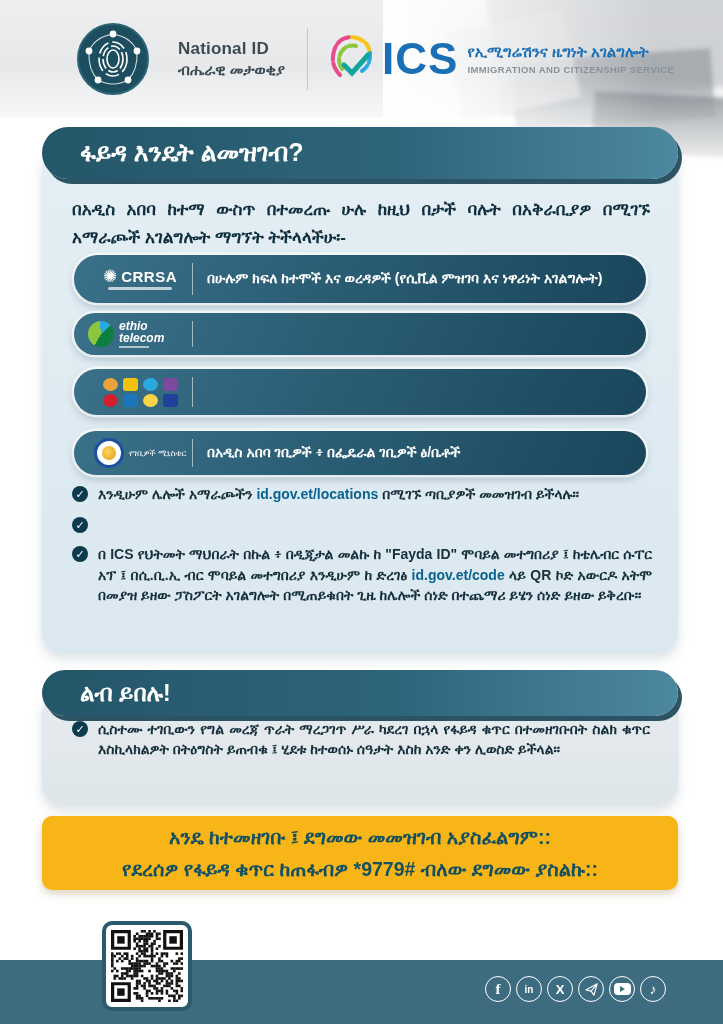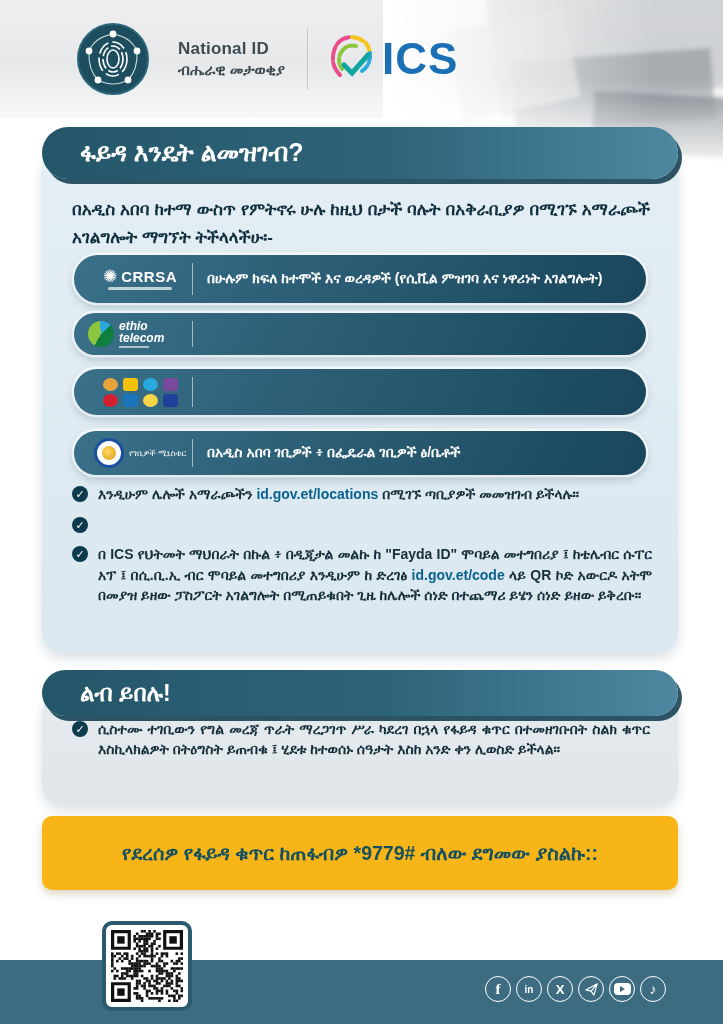--- a/index.html
+++ b/index.html
@@ -153,25 +153,29 @@
       <svg class="ics-print" viewBox="0 0 50 56">
         <g fill="none" stroke-linecap="round" stroke-width="4">
           <path d="M14 44 Q4 34 8 20 Q12 6 26 6" stroke="#e84c8b" stroke-dasharray="14 3"></path>
           <path d="M26 6 Q42 8 44 22" stroke="#f5c51c" stroke-dasharray="12 3"></path>
           <path d="M16 38 Q10 28 16 20 Q21 13 30 15" stroke="#8dc63f" stroke-dasharray="11 3"></path>
           <path d="M44 22 Q45 34 36 40" stroke="#2aa9e0" stroke-dasharray="10 3"></path>
           <path d="M18 34 l8 8 l16 -18" stroke="#12a5a0" stroke-width="5"></path>
         </g>
       </svg>
       <div class="ics-abbr">ICS</div>
+      <div class="ics-text">
+        <div class="am">የኢሚግሬሽንና ዜግነት አገልግሎት</div>
+        <div class="en">IMMIGRATION AND CITIZENSHIP SERVICE</div>
+      </div>
     </div>
   </div>
 
   <div class="card card1">
-    <div class="intro">በአዲስ አበባ ከተማ ውስጥ የምትኖሩ ሁሉ ከዚህ በታች ባሉት በአቅራቢያዎ በሚገኙ አማራጮች አገልግሎት ማግኘት ትችላላችሁ፡-</div>
+    <div class="intro">በአዲስ አበባ ከተማ ውስጥ በተመረጡ ሁሉ ከዚህ በታች ባሉት በአቅራቢያዎ በሚገኙ አማራጮች አገልግሎት ማግኘት ትችላላችሁ፡-</div>
 
     <div class="pill p1">
       <div class="pill-logo">
         <div class="crrsa-wrap">
           <div class="crrsa-row">
             <span class="crrsa-gear">✺</span>
             <span class="crrsa-name">CRRSA</span>
           </div>
           <div class="tiny-sub"></div>
         </div>
@@ -240,20 +244,21 @@
 
   <div class="card card2">
     <div class="bullets2">
       <span class="chk">✓</span>
       <span class="btxt">ሲስተሙ ተገቢውን የግል መረጃ ጥራት ማረጋገጥ ሥራ ካደረገ በኋላ የፋይዳ ቁጥር በተመዘገቡበት ስልክ ቁጥር እስኪላክልዎት በትዕግስት ይጠብቁ ፤ ሂደቱ ከተወሰኑ ሰዓታት እስከ አንድ ቀን ሊወስድ ይችላል።</span>
     </div>
   </div>
   <div class="band band-title2">ልብ ይበሉ!</div>
 
   <div class="banner">
+    <div>አንዴ ከተመዘገቡ ፤ ደግመው መመዝገብ አያስፈልግም::</div>
     <div>የደረሰዎ የፋይዳ ቁጥር ከጠፋብዎ *9779# ብለው ደግመው ያስልኩ::</div>
   </div>
 
   <div class="footer"></div>
 
   <div class="qr-box">
     <svg viewBox="0 0 29 29">
       <g fill="#111111">
         <path d="M0 0h8v8h-8z M1.3 1.3v5.4h5.4v-5.4z" fill-rule="evenodd"></path>
           <rect x="2.5" y="2.5" width="3" height="3"></rect>

